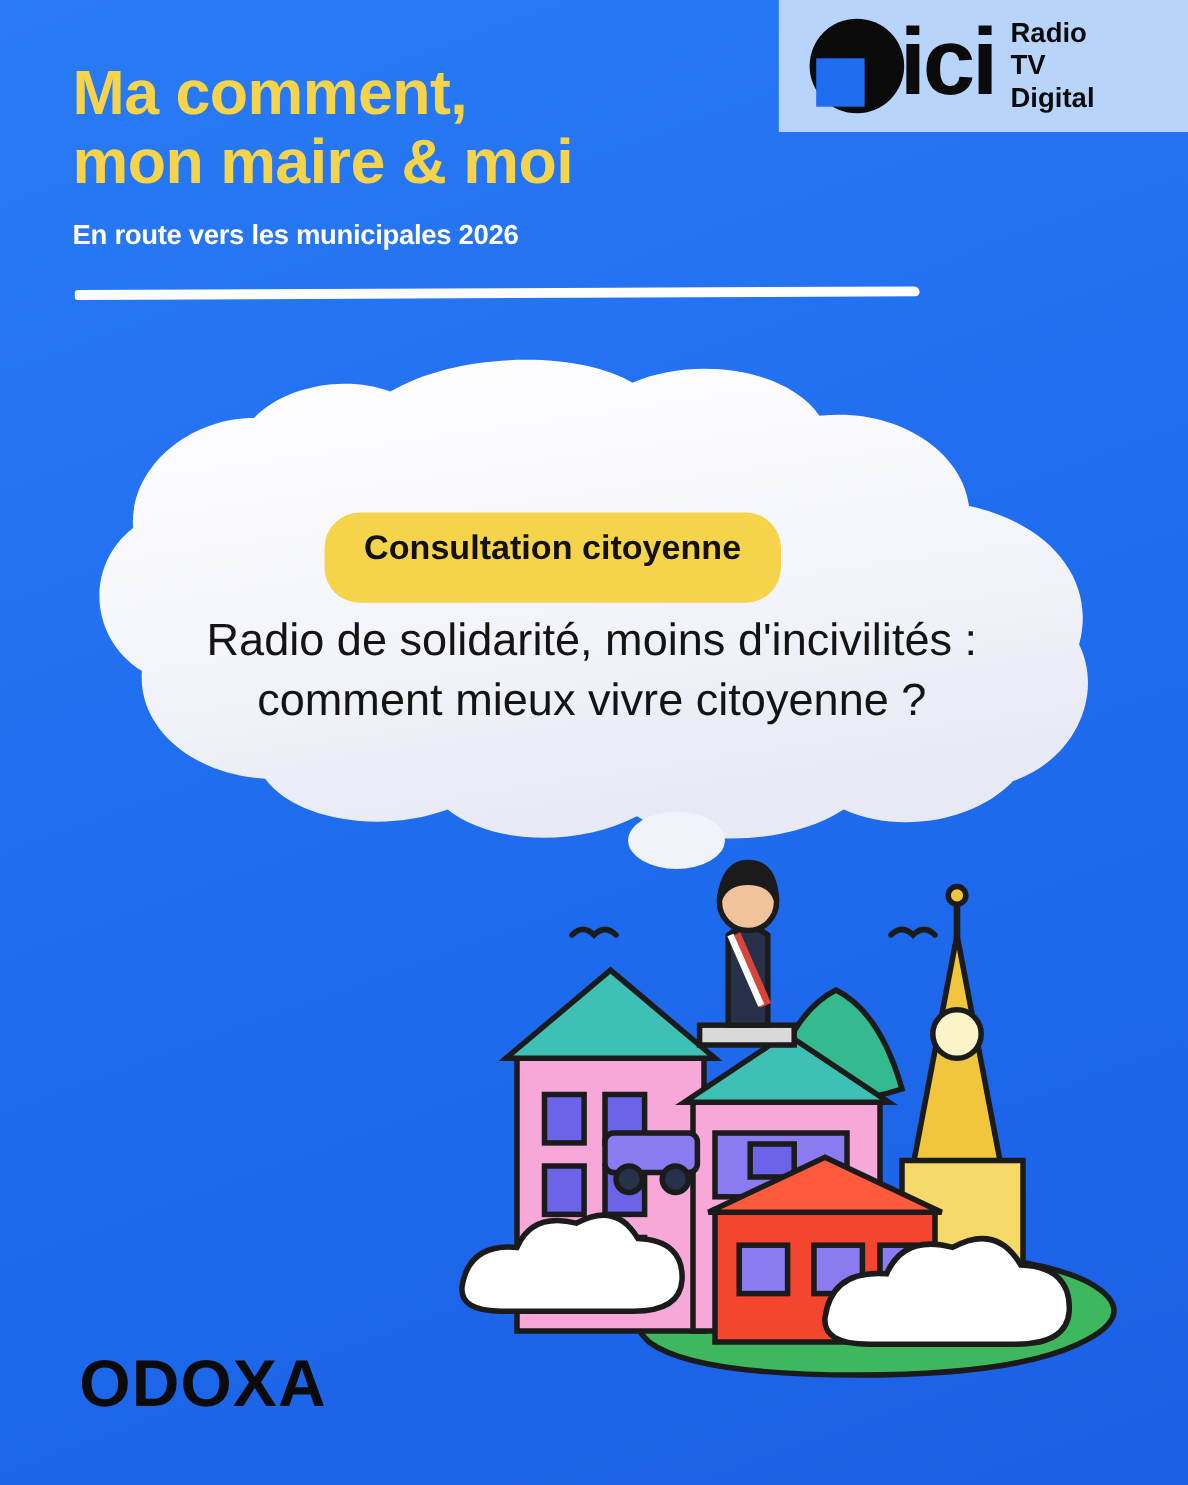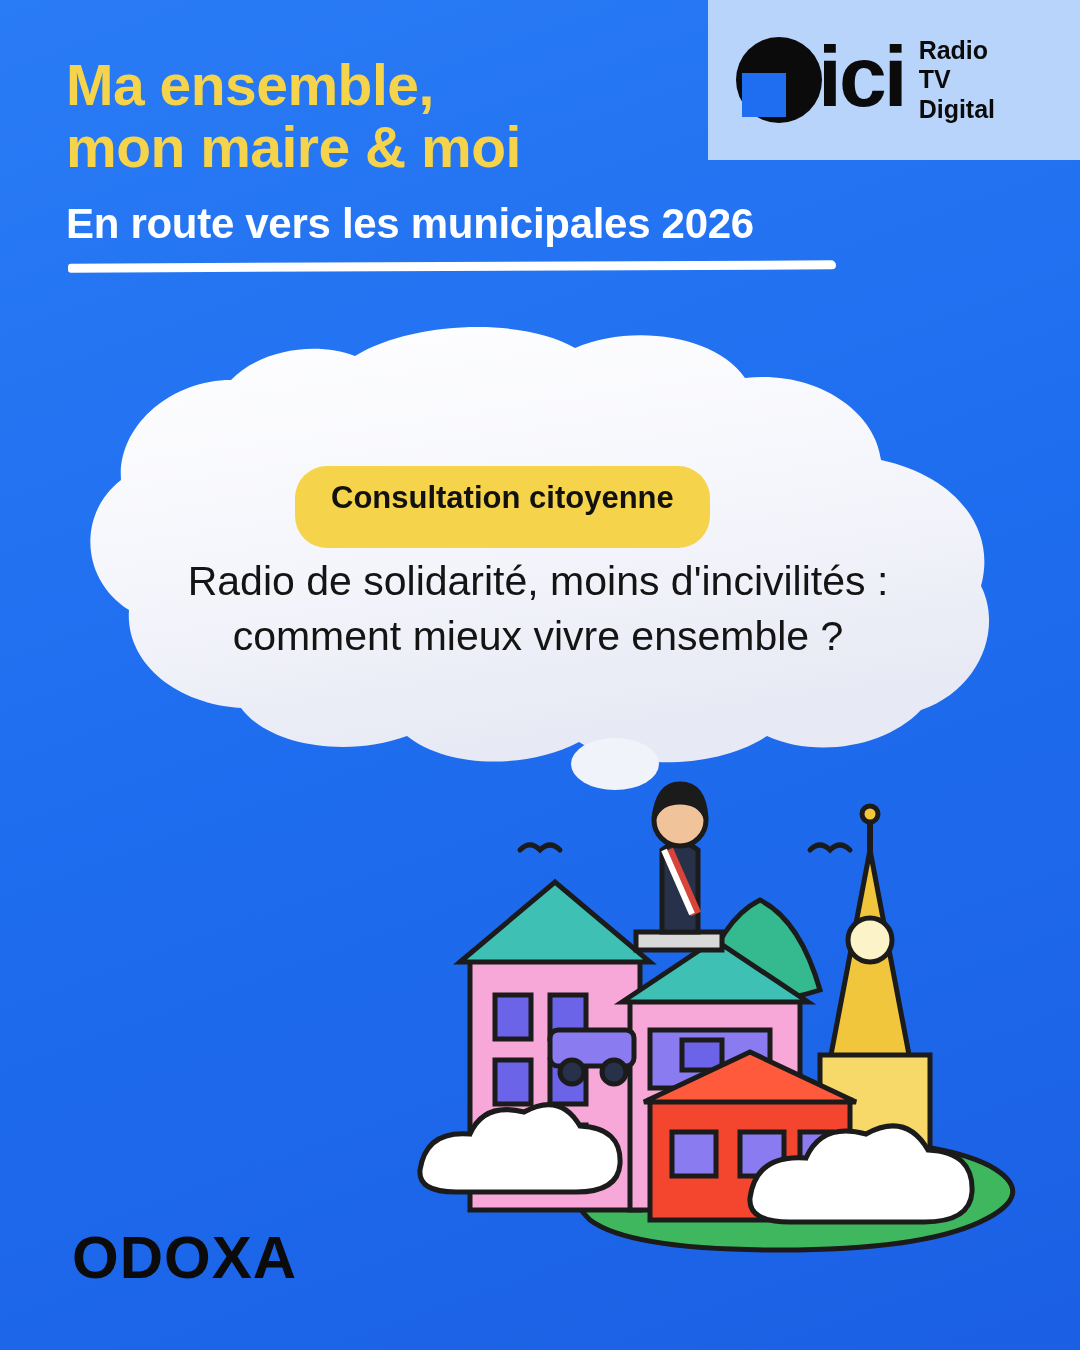--- a/index.html
+++ b/index.html
@@ -33,21 +33,21 @@
   .headline .line {
     font-size: 57px;
     line-height: 1.08;
     font-weight: bold;
     color: #f5d34b;
     letter-spacing: -0.5px;
     white-space: nowrap;
   }
   .headline .sub {
     margin-top: 22px;
-    font-size: 42px;
+    font-size: 25px;
     font-weight: bold;
     color: #ffffff;
     letter-spacing: -0.3px;
     white-space: nowrap;
   }
   .rule {
     position: absolute;
     left: 68px;
     top: 262px;
     width: 768px;
@@ -56,21 +56,21 @@
     border-radius: 6px 10px 8px 5px;
     transform: rotate(-0.25deg);
   }
 
   
   .logo-badge {
     position: absolute;
     right: 0;
     top: 0;
     width: 372px;
-    height: 160px;
+    height: 120px;
     background: #b9d4fb;
     display: flex;
     align-items: center;
     padding-left: 28px;
     box-sizing: border-box;
   }
   .logo-mark {
     position: relative;
     width: 86px;
     height: 86px;
@@ -168,21 +168,21 @@
     letter-spacing: 1px;
     text-align: right;
   }
 </style>
 </head>
 <body>
 
 <div class="poster">
 
   <div class="headline">
-    <div class="line">Ma ensemble,</div>
+    <div class="line">Ma comment,</div>
     <div class="line">mon maire &amp; moi</div>
     <div class="sub">En route vers les municipales 2026</div>
   </div>
   <div class="rule"></div>
 
   <div class="logo-badge">
     <div class="logo-mark">
       <div class="disc"></div>
       <div class="sq"></div>
     </div>
@@ -219,21 +219,21 @@
         C62,108 116,62 176,62
         C202,34 258,22 300,38 Z"></path>
 
       <ellipse cx="560" cy="446" rx="44" ry="26" fill="#f1f3fa"></ellipse>
     </svg>
 
     <div class="tag">Consultation citoyenne</div>
 
     <div class="cloud-question">
       <div>Radio de solidarité, moins d'incivilités :</div>
-      <div>comment mieux vivre ensemble ?</div>
+      <div>comment mieux vivre citoyenne ?</div>
     </div>
   </div>
 
   <div class="illu">
     <svg viewBox="0 0 620 600">
 
       <path d="M120,150 q10,-10 20,0 q10,-10 20,0" stroke="#1b1b1b" stroke-width="5" fill="none" stroke-linecap="round"></path>
       <path d="M410,150 q10,-10 20,0 q10,-10 20,0" stroke="#1b1b1b" stroke-width="5" fill="none" stroke-linecap="round"></path>
 
       <path d="M190,520 q-40,-40 20,-58 q80,-26 200,-24 q130,2 180,28 q50,28 -10,56 q-60,28 -200,28 q-150,0 -190,-30 Z" fill="#3fb75e" stroke="#1b1b1b" stroke-width="5"></path>

